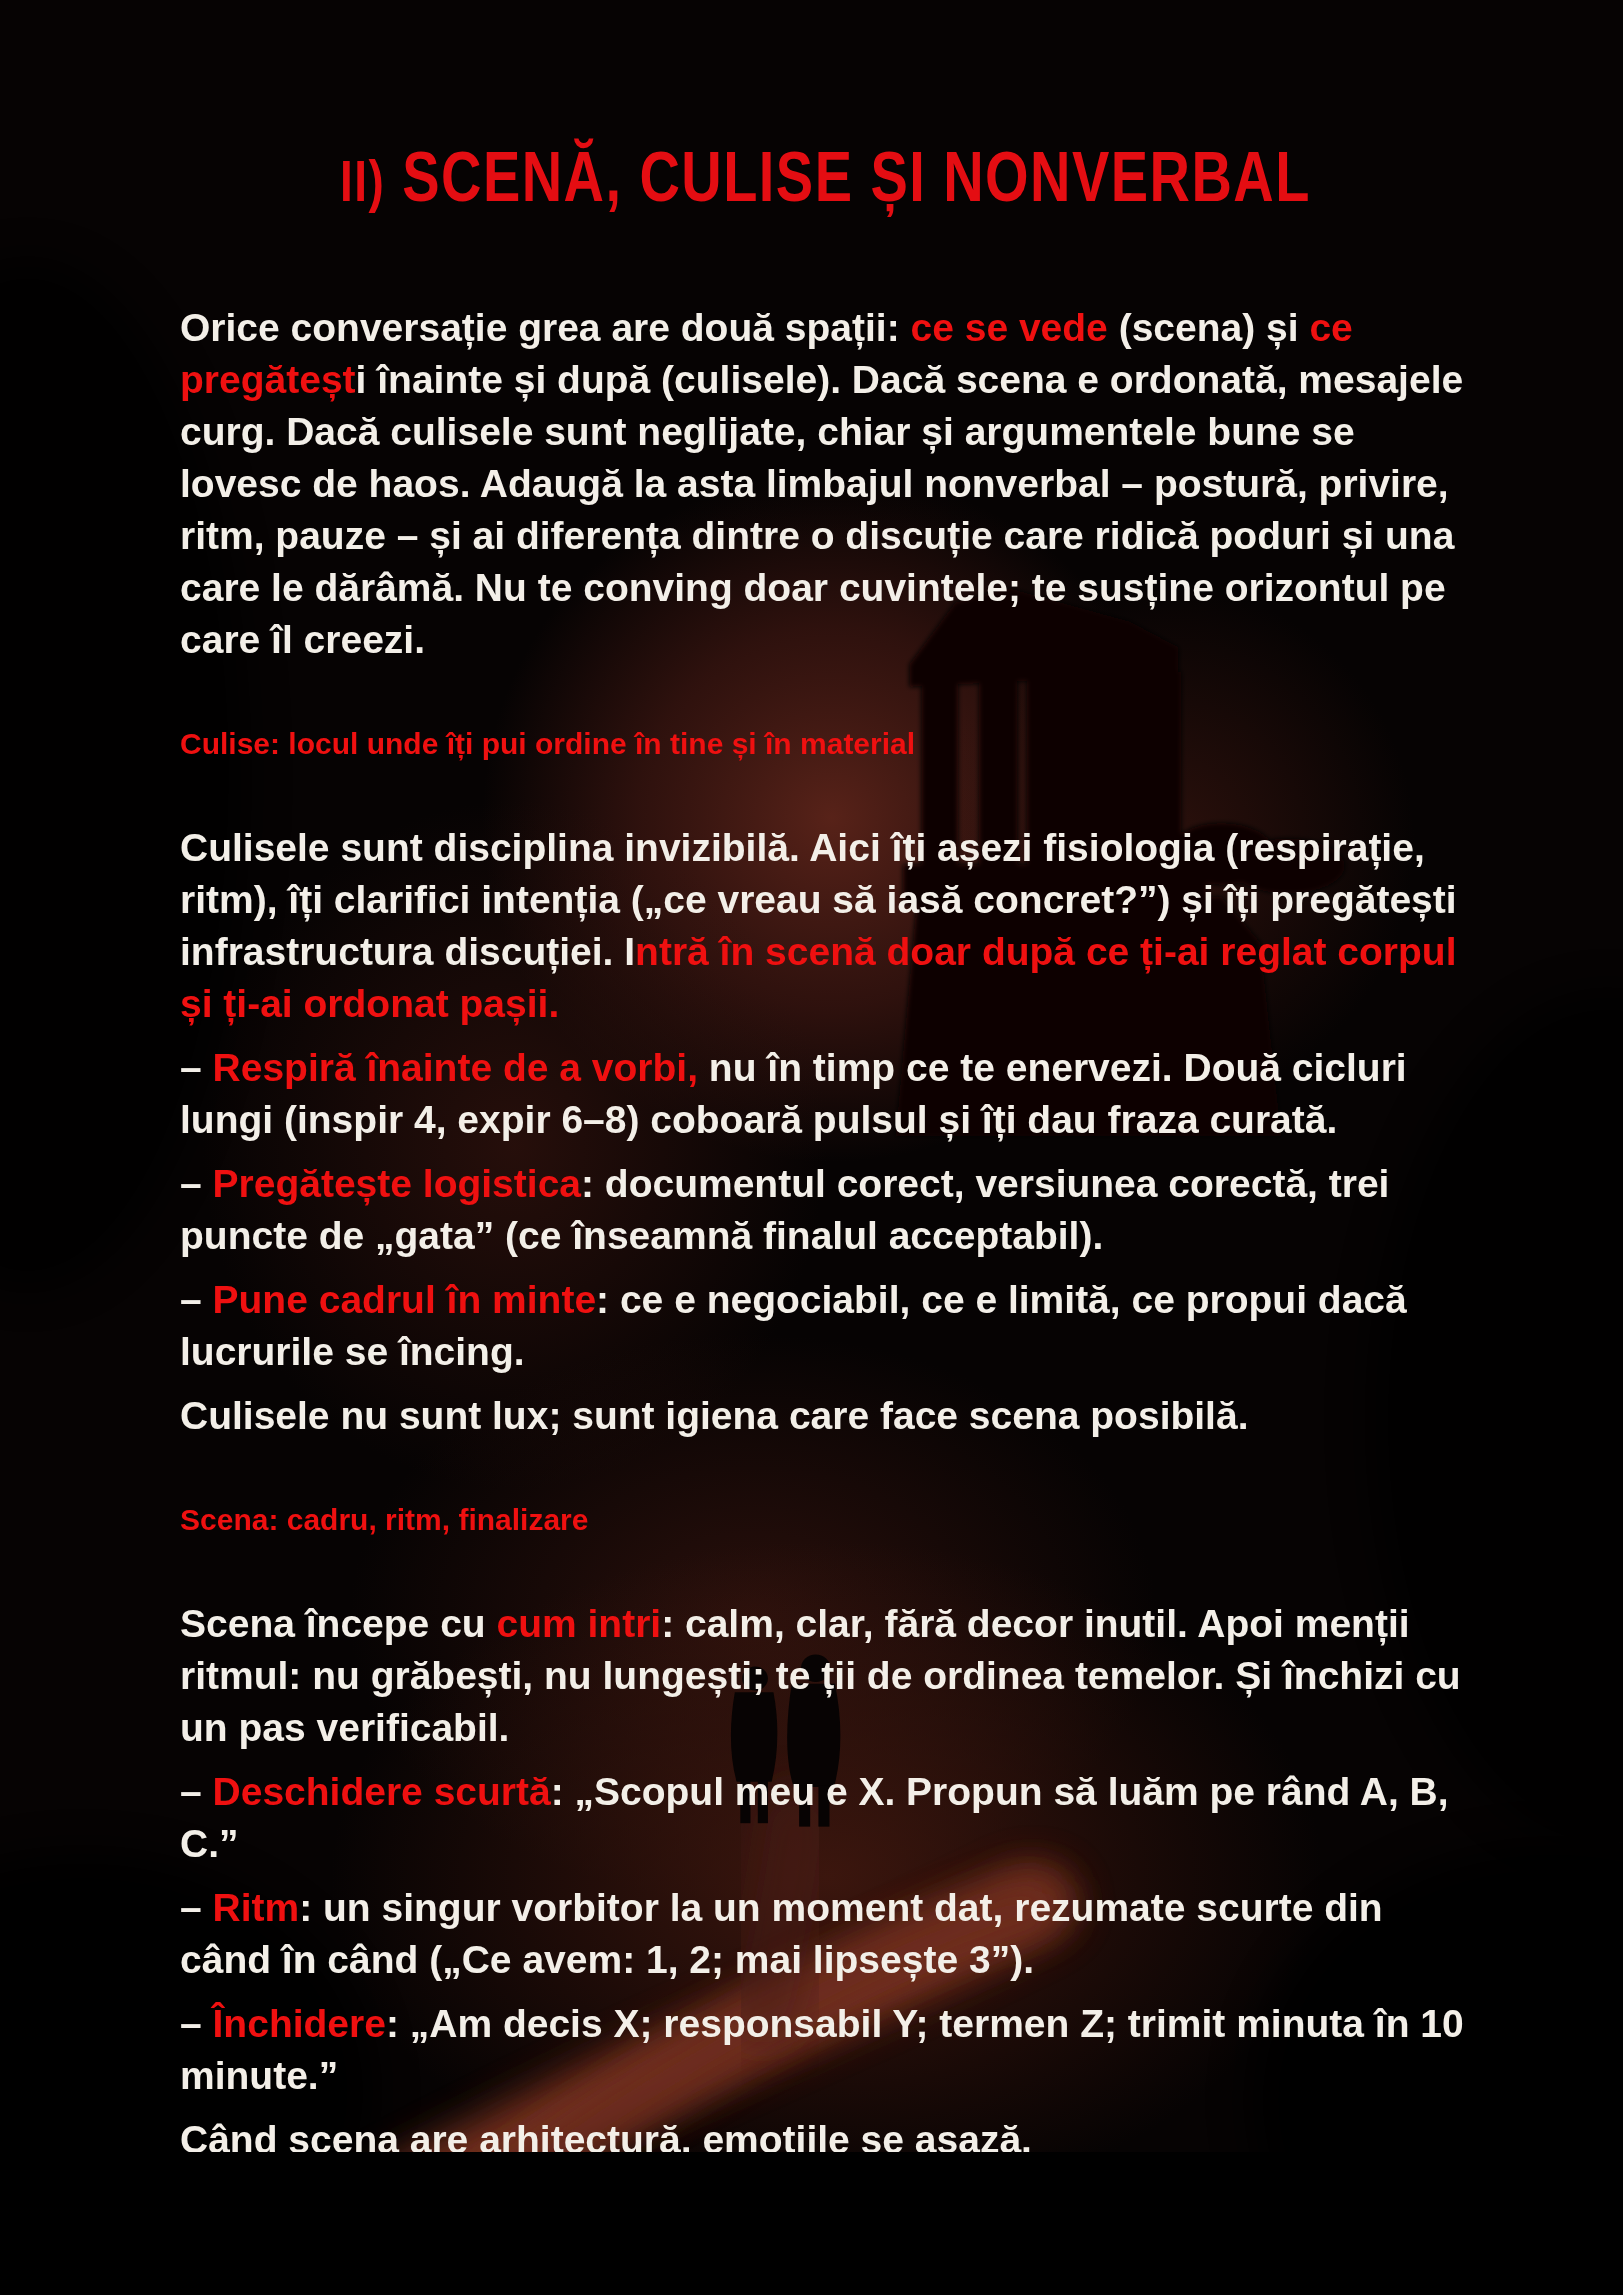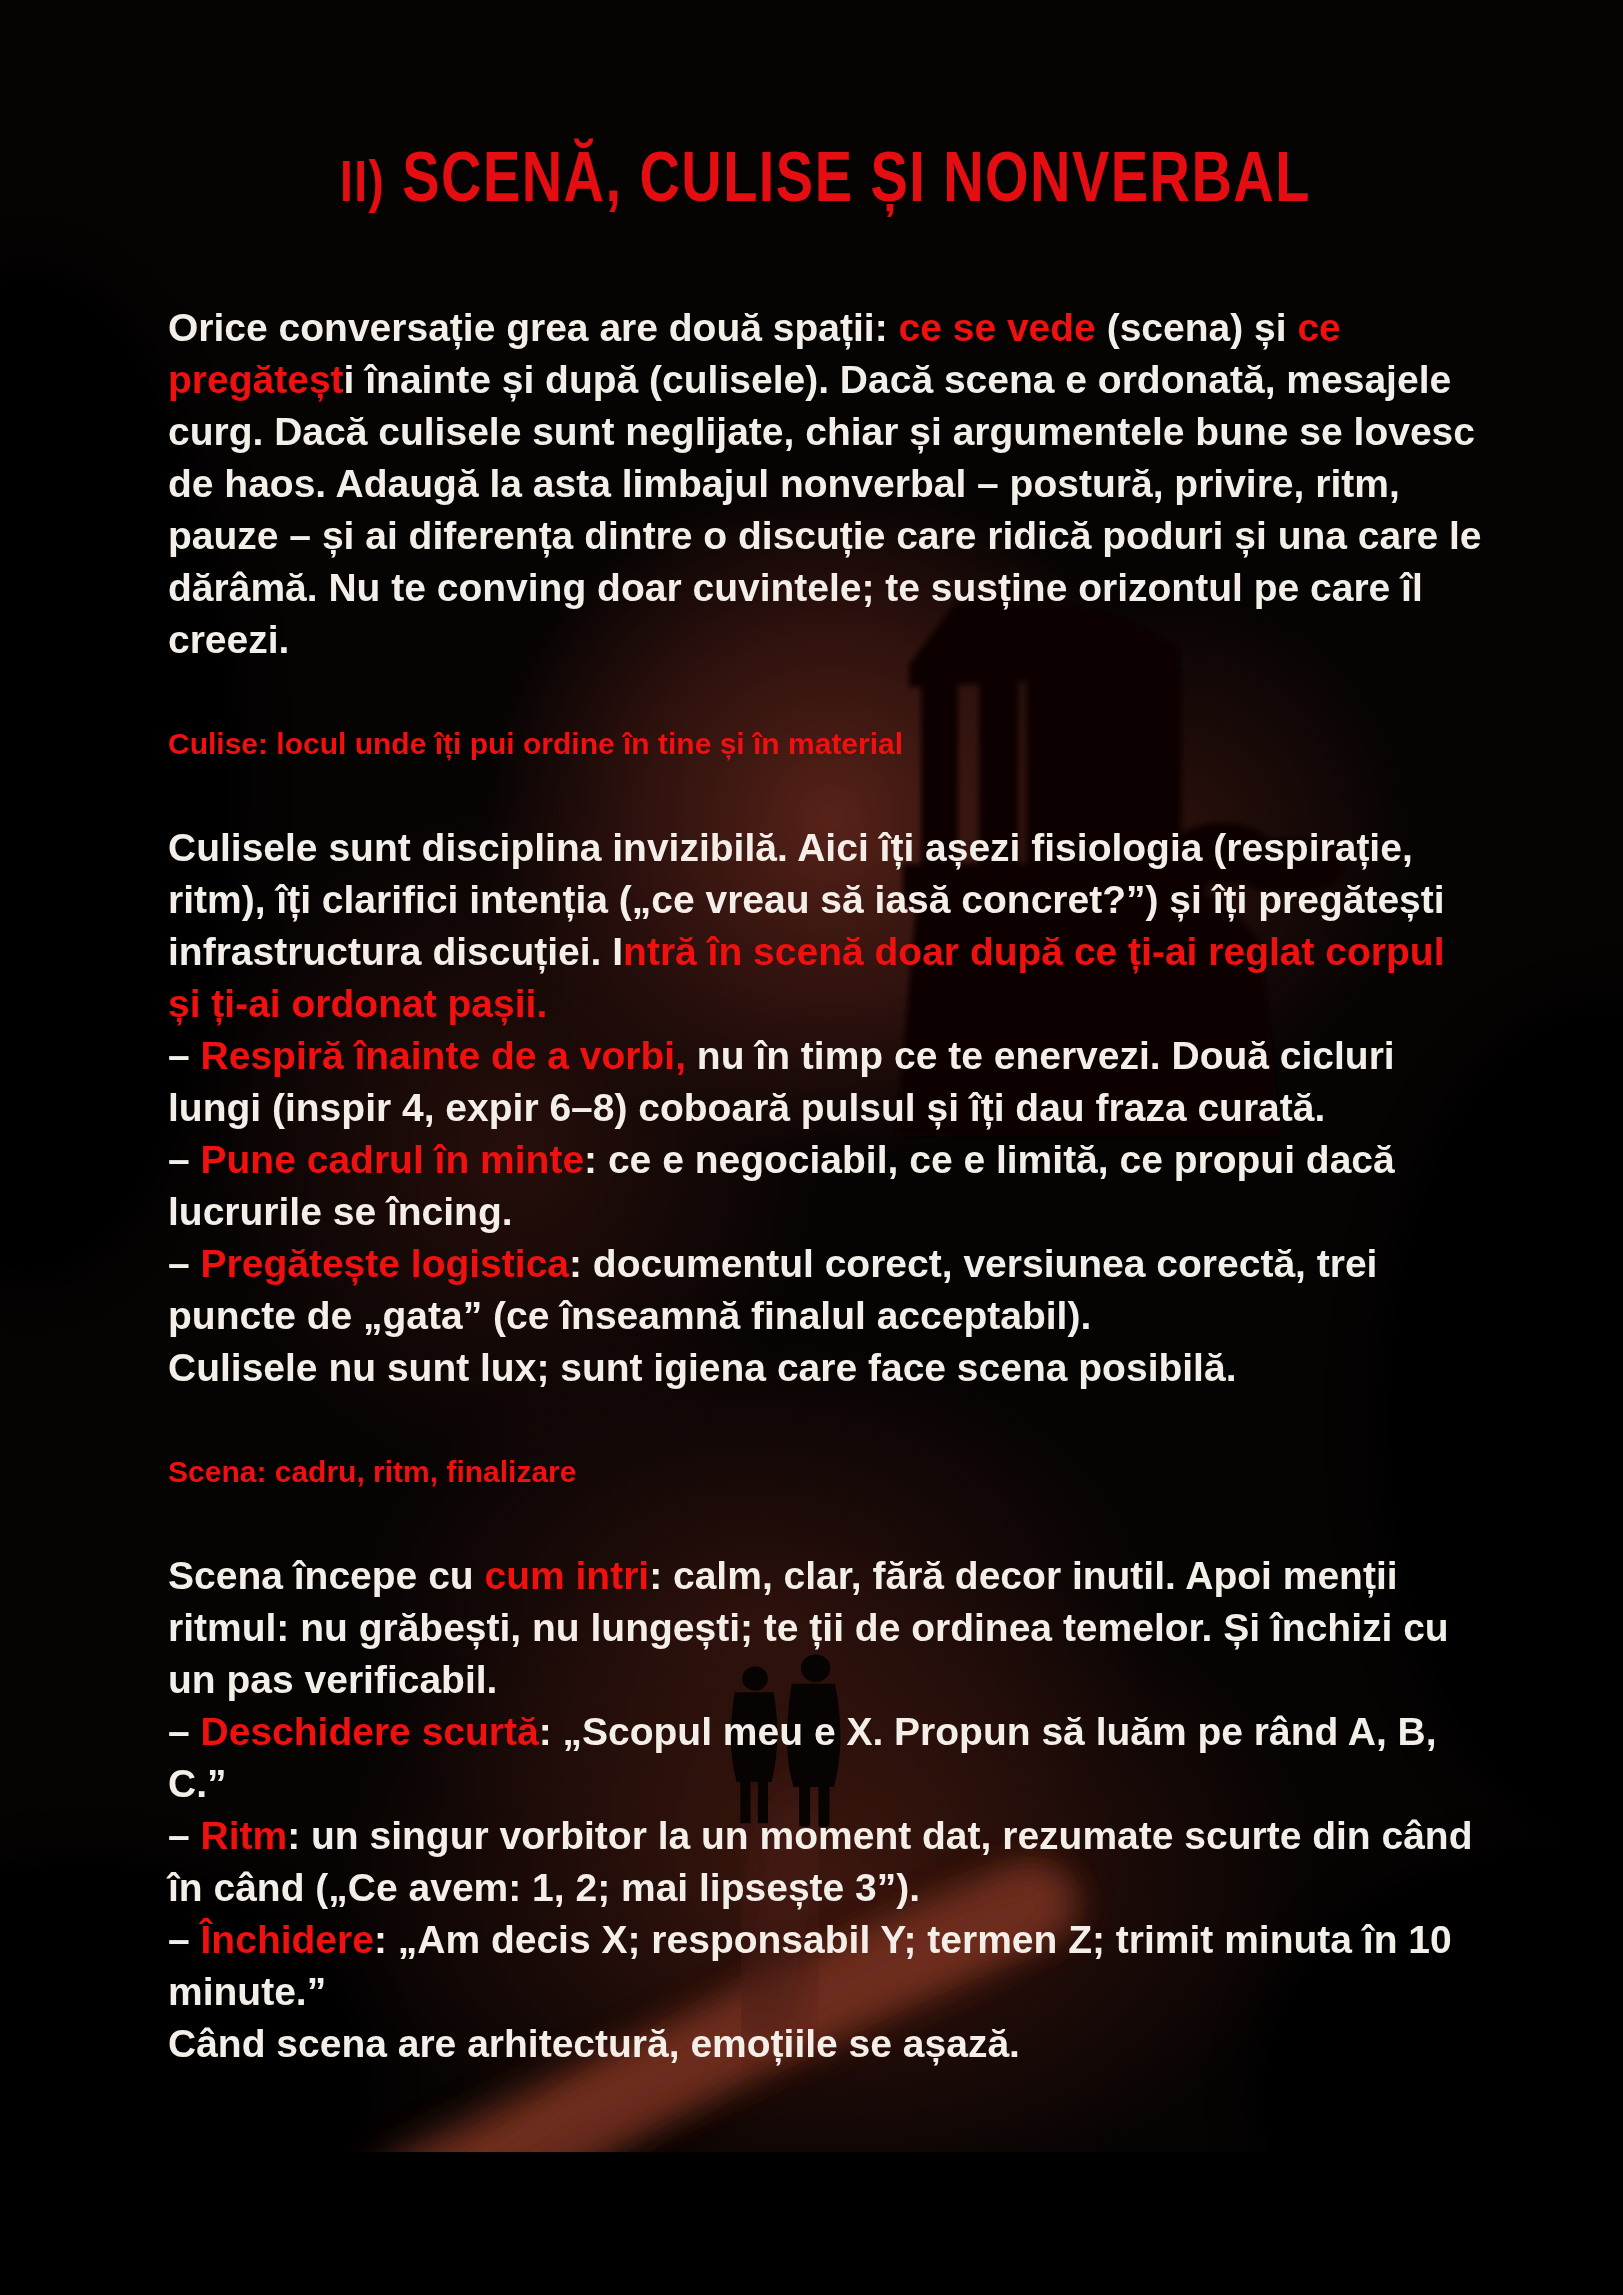--- a/index.html
+++ b/index.html
@@ -20,21 +20,21 @@
     text-align:center;
     white-space:nowrap;
     font-size:70px;line-height:83px;font-weight:700;
     color:var(--title-red,#e40d12);
     transform:scaleX(0.80);
     transform-origin:50% 50%;
     letter-spacing:1.8px;
   }
   .page-title .prefix{font-size:0.82em;}
   .block{
-    margin:0;
+    margin:12px;
     font-size:39px;
     line-height:52px;
     font-weight:700;
     color:var(--body-text,#f3efe8);
   }
   .block.gap{margin-top:52px;}
   h2.block{font-size:30px;}
   .accent, h2.block{color:var(--accent,#ef1010);}
   .body{color:var(--body-text,#f3efe8);}
 </style>
@@ -123,22 +123,22 @@
   </svg>
 
   <div class="doc">
     <h1 class="page-title"><span class="prefix">II)</span> <span>SCENĂ, CULISE ȘI NONVERBAL</span></h1>
 
     <div>
         <p class="block"><span class="body">Orice conversație grea are două spații: </span><span class="accent">ce se vede</span><span class="body"> (scena) și </span><span class="accent">ce pregăteșt</span><span class="body">i înainte și după (culisele). Dacă scena e ordonată, mesajele curg. Dacă culisele sunt neglijate, chiar și argumentele bune se lovesc de haos. Adaugă la asta limbajul nonverbal – postură, privire, ritm, pauze – și ai diferența dintre o discuție care ridică poduri și una care le dărâmă. Nu te conving doar cuvintele; te susține orizontul pe care îl creezi.</span></p>
         <h2 class="block gap"><span class="accent">Culise: locul unde îți pui ordine în tine și în material</span></h2>
         <p class="block gap"><span class="body">Culisele sunt disciplina invizibilă. Aici îți așezi fisiologia (respirație, ritm), îți clarifici intenția („ce vreau să iasă concret?”) și îți pregătești infrastructura discuției. I</span><span class="accent">ntră în scenă doar după ce ți-ai reglat corpul și ți-ai ordonat pașii.</span></p>
         <p class="block"><span class="body">– </span><span class="accent">Respiră înainte de a vorbi,</span><span class="body"> nu în timp ce te enervezi. Două cicluri lungi (inspir 4, expir 6–8) coboară pulsul și îți dau fraza curată.</span></p>
+        <p class="block"><span class="body">– </span><span class="accent">Pregătește logistica</span><span class="body">: documentul corect, versiunea corectă, trei puncte de „gata” (ce înseamnă finalul acceptabil).</span></p>
         <p class="block"><span class="body">– </span><span class="accent">Pune cadrul în minte</span><span class="body">: ce e negociabil, ce e limită, ce propui dacă lucrurile se încing.</span></p>
-        <p class="block"><span class="body">– </span><span class="accent">Pregătește logistica</span><span class="body">: documentul corect, versiunea corectă, trei puncte de „gata” (ce înseamnă finalul acceptabil).</span></p>
         <p class="block"><span class="body">Culisele nu sunt lux; sunt igiena care face scena posibilă.</span></p>
         <h2 class="block gap"><span class="accent">Scena: cadru, ritm, finalizare</span></h2>
         <p class="block gap"><span class="body">Scena începe cu </span><span class="accent">cum intri</span><span class="body">: calm, clar, fără decor inutil. Apoi menții ritmul: nu grăbești, nu lungești; te ții de ordinea temelor. Și închizi cu un pas verificabil.</span></p>
         <p class="block"><span class="body">– </span><span class="accent">Deschidere scurtă</span><span class="body">: „Scopul meu e X. Propun să luăm pe rând A, B, C.”</span></p>
         <p class="block"><span class="body">– </span><span class="accent">Ritm</span><span class="body">: un singur vorbitor la un moment dat, rezumate scurte din când în când („Ce avem: 1, 2; mai lipsește 3”).</span></p>
         <p class="block"><span class="body">– </span><span class="accent">Închidere</span><span class="body">: „Am decis X; responsabil Y; termen Z; trimit minuta în 10 minute.”</span></p>
         <p class="block"><span class="body">Când scena are arhitectură, emoțiile se așază.</span></p>
       </div>
   </div>
 </div>

